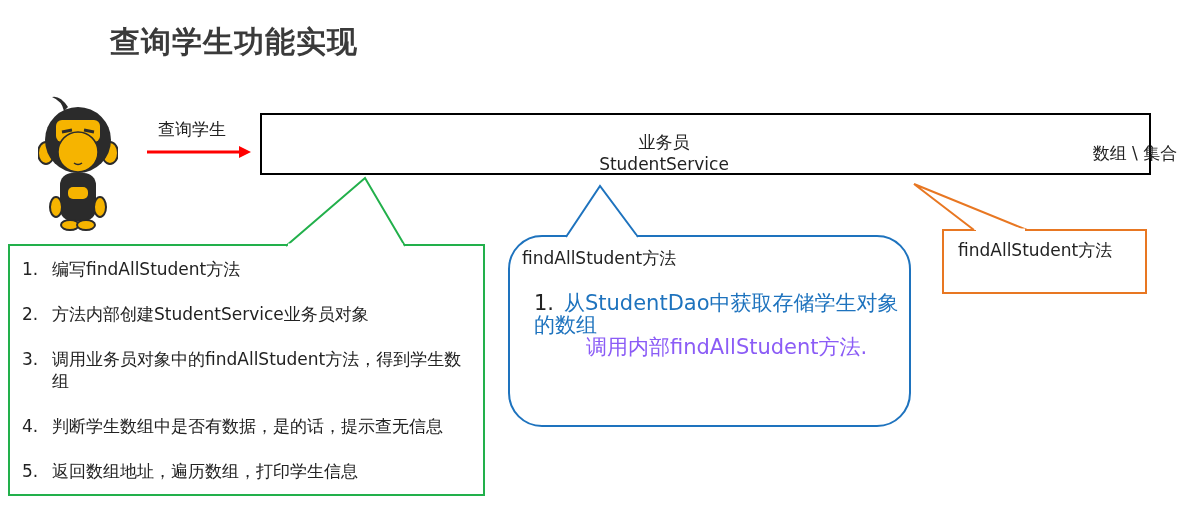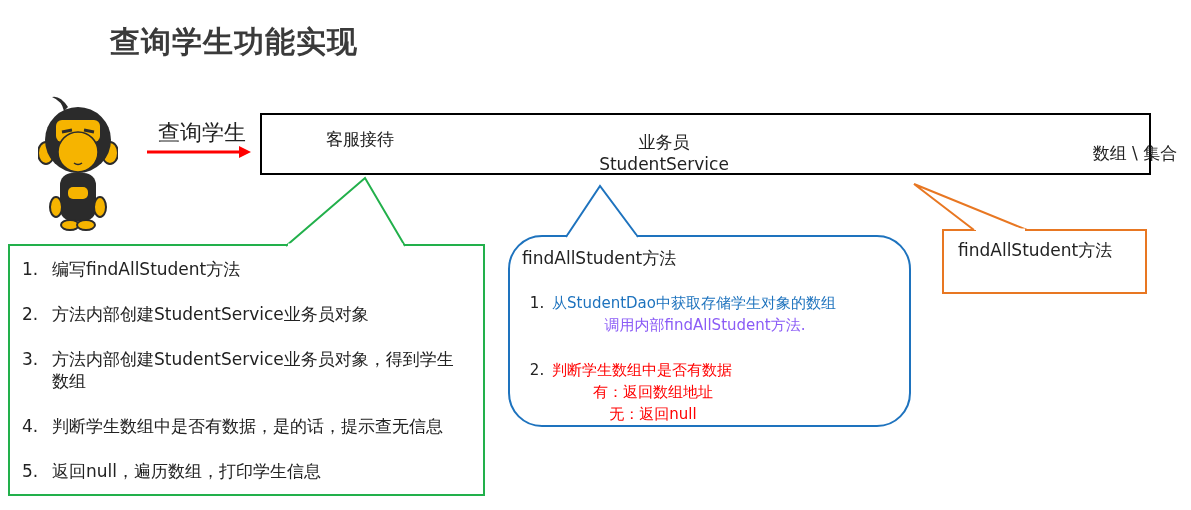--- a/index.html
+++ b/index.html
@@ -1,29 +1,29 @@
 <!DOCTYPE html>
 <html><head>
 <meta charset="utf-8">
 <style>
   html, body { margin:0; padding:0; background:#ffffff; }
   body { width:1191px; height:510px; position:relative; overflow:hidden;
          font-family:"DejaVu Sans", "Liberation Sans", sans-serif; color:#222; }
   .abs { position:absolute; }
   .title { left:110px; top:22px; font-size:30px; font-weight:bold; color:#3a3a3a; letter-spacing:1px; }
-  .arrow-label { left:158px; top:118px; font-size:22px; color:#222; }
+  .arrow-label { left:158px; top:118px; font-size:17px; color:#222; }
   .main-box { left:260px; top:113px; width:891px; height:62px; border:2px solid #000; box-sizing:border-box; }
   .role { text-align:center; font-size:17px; line-height:22px; color:#222; }
   .green-box { left:8px; top:244px; width:477px; height:252px; border:2px solid #22b04b; box-sizing:border-box; background:#fff; }
   .green-list { position:absolute; left:12px; top:12px; font-size:17px; color:#222; }
   .green-list .item { display:flex; margin-bottom:23px; line-height:22px; }
   .green-list .num { width:30px; flex:none; }
   .blue-box { left:508px; top:235px; width:403px; height:192px; border:2px solid #1e73be; border-radius:34px; box-sizing:border-box; background:#fff; }
   .blue-head { position:absolute; left:12px; top:10px; font-size:17px; color:#222; }
-  .blue-item { position:absolute; left:12px; font-size:15px; line-height:22px;text-align:center; }
+  .blue-item { position:absolute; left:24px; font-size:21px; line-height:22px; }
   .orange-box { left:942px; top:229px; width:205px; height:65px; border:2px solid #e87722; box-sizing:border-box; background:#fff; padding:8px 0 0 14px; font-size:17px; line-height:22px; color:#222; }
 </style>
 </head>
 <body>
 
 <div class="abs title">查询学生功能实现</div>
 
 <svg class="abs" style="left:38px;top:95px" width="80" height="140" viewBox="0 0 80 140">
   <path d="M30 12 Q22 0 14 2 Q24 6 26 16 Z" fill="#2b2b2b"></path>
   <ellipse cx="8" cy="58" rx="8" ry="11" fill="#f6b400" stroke="#2b2b2b" stroke-width="2"></ellipse>
@@ -42,21 +42,20 @@
 </svg>
 
 <div class="abs arrow-label">查询学生</div>
 <svg class="abs" style="left:147px;top:145px" width="106" height="14">
   <line x1="0" y1="7" x2="92" y2="7" stroke="#ff0000" stroke-width="3"></line>
   <polygon points="92,1 104,7 92,13" fill="#ff0000"></polygon>
 </svg>
 
 <div class="abs main-box"></div>
 <div class="abs role" style="left:270px;top:128px;width:180px">
-  <div>客服接待</div>
 </div>
 <div class="abs role" style="left:574px;top:131px;width:180px">
   <div>业务员</div>
   <div>StudentService</div>
 </div>
 <div class="abs role" style="left:782px;top:131px;width:180px">
 </div>
 <div class="abs role" style="left:1080px;top:142px;width:110px">数组 \ 集合</div>
 
 <div class="abs green-box">
@@ -64,47 +63,42 @@
     <div class="item">
         <span class="num">1.</span>
         <span>编写findAllStudent方法</span>
       </div>
     <div class="item">
         <span class="num">2.</span>
         <span>方法内部创建StudentService业务员对象</span>
       </div>
     <div class="item" style="width:440px">
         <span class="num">3.</span>
-        <span>方法内部创建StudentService业务员对象，得到学生数组</span>
+        <span>调用业务员对象中的findAllStudent方法，得到学生数组</span>
       </div>
     <div class="item">
         <span class="num">4.</span>
         <span>判断学生数组中是否有数据，是的话，提示查无信息</span>
       </div>
     <div class="item">
         <span class="num">5.</span>
-        <span>返回null，遍历数组，打印学生信息</span>
+        <span>返回数组地址，遍历数组，打印学生信息</span>
       </div>
   </div>
 </div>
 <svg class="abs" style="left:280px;top:176px" width="190" height="72">
   <polyline points="6,70 85,2 125,70" fill="#fff" stroke="#22b04b" stroke-width="2"></polyline>
   <line x1="8" y1="69" x2="123" y2="69" stroke="#fff" stroke-width="3"></line>
 </svg>
 
 <div class="abs blue-box">
   <div class="blue-head">findAllStudent方法</div>
   <div class="blue-item" style="top:55px">
     <span style="display:inline-block;width:30px;color:#222">1.</span><span style="color:#1e73be">从StudentDao中获取存储学生对象的数组</span><br>
     <span style="display:inline-block;width:52px"></span><span style="color:#8b5cf6">调用内部findAllStudent方法.</span>
-  </div>
-  <div class="blue-item" style="top:122px">
-    <span style="display:inline-block;width:30px;color:#222">2.</span><span style="color:#ff0000">判断学生数组中是否有数据</span><br>
-    <span style="display:inline-block;width:52px"></span><span style="color:#ff0000">有：返回数组地址</span><br>
-    <span style="display:inline-block;width:52px"></span><span style="color:#ff0000">无：返回null</span>
   </div>
 </div>
 <svg class="abs" style="left:560px;top:184px" width="120" height="55">
   <polyline points="6,53 40,2 78,53" fill="#fff" stroke="#1e73be" stroke-width="2"></polyline>
   <line x1="8" y1="53" x2="76" y2="53" stroke="#fff" stroke-width="3"></line>
 </svg>
 
 <div class="abs orange-box">
   <div>findAllStudent方法</div>
 </div>

